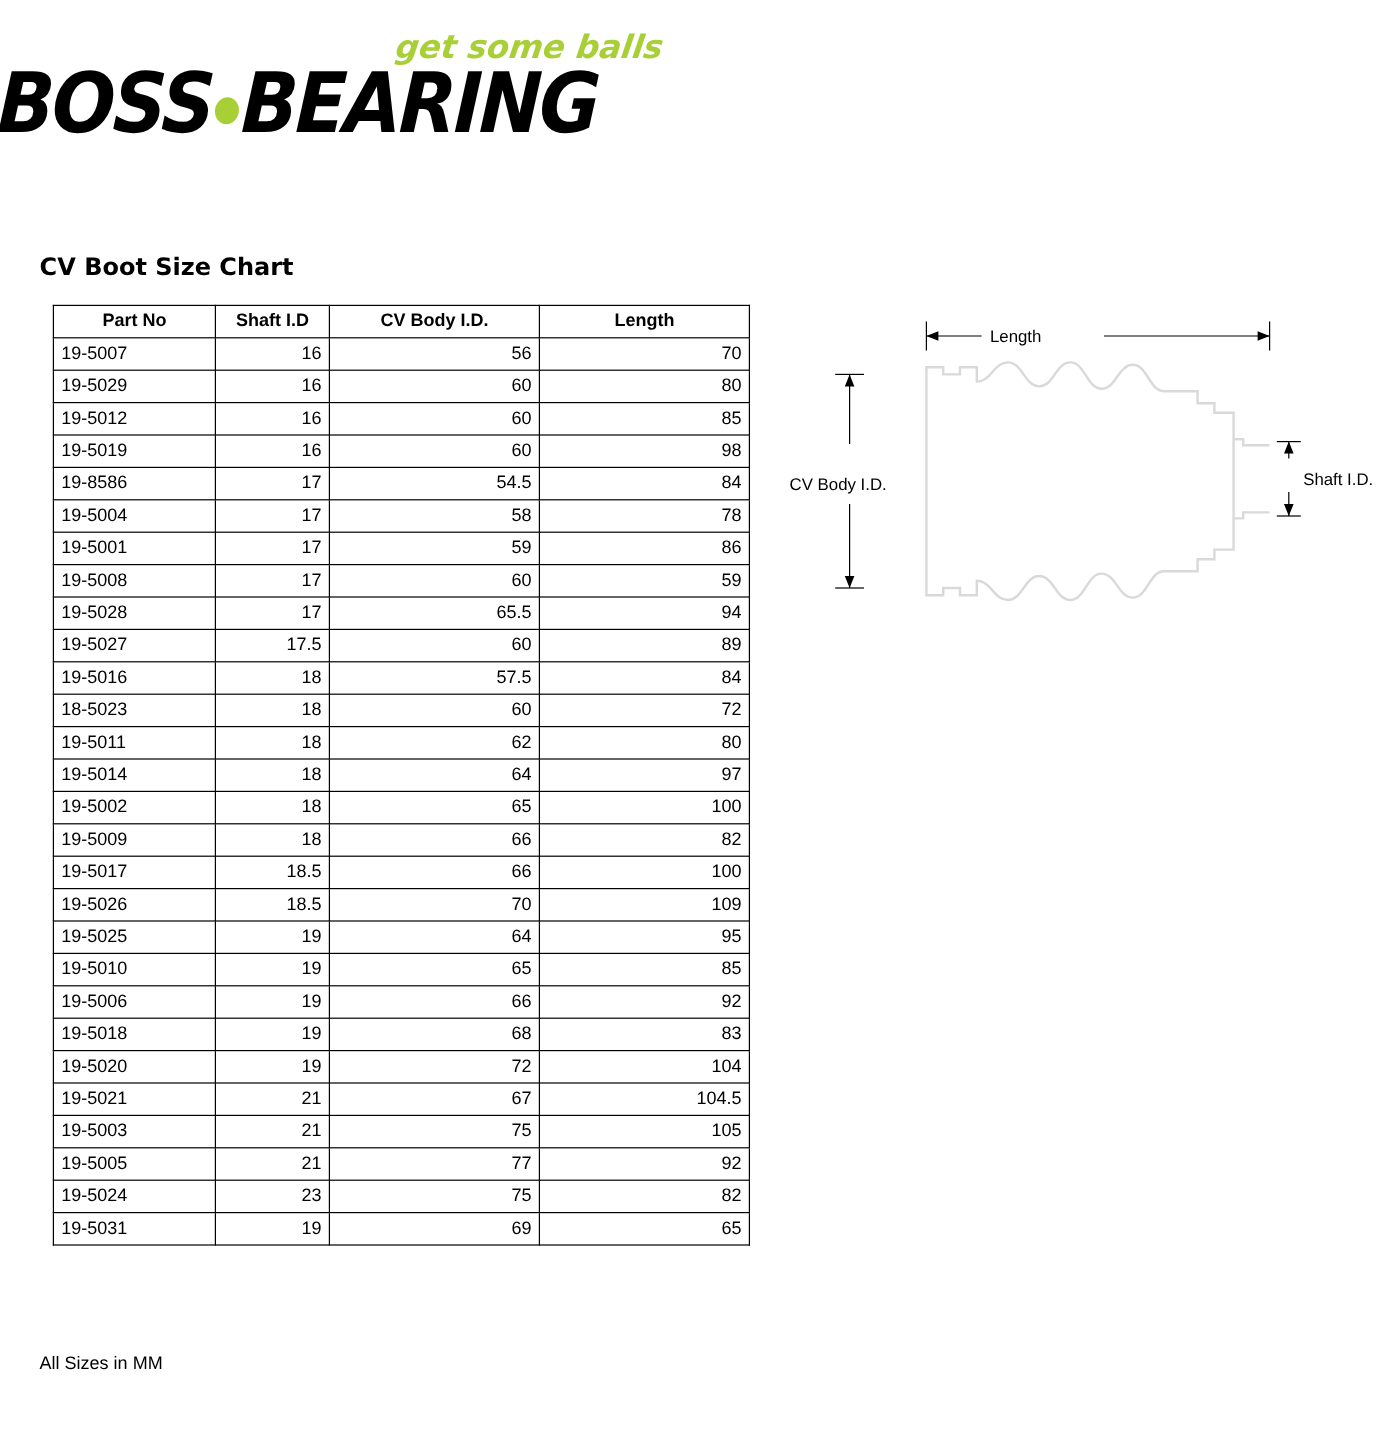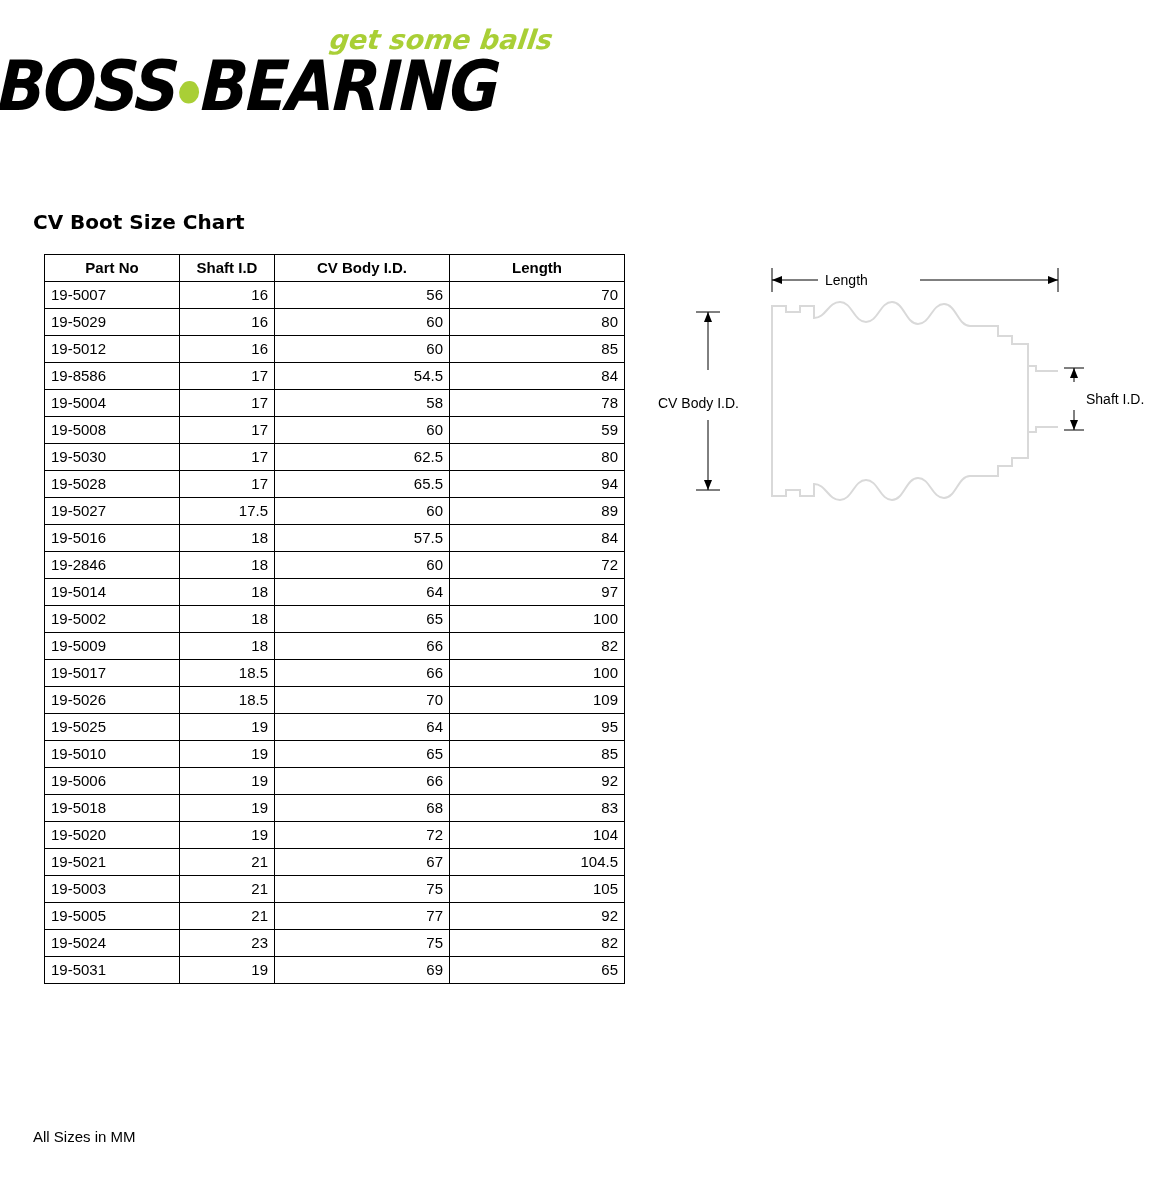--- a/index.html
+++ b/index.html
@@ -169,66 +169,78 @@
         <td class="num">60</td>
         <td class="num">80</td>
       </tr>
       <tr>
         <td class="part">19-5012</td>
         <td class="num">16</td>
         <td class="num">60</td>
         <td class="num">85</td>
       </tr>
       <tr>
+        <td class="part">19-5019</td>
+        <td class="num">16</td>
+        <td class="num">60</td>
+        <td class="num">98</td>
+      </tr>
+      <tr>
         <td class="part">19-8586</td>
         <td class="num">17</td>
         <td class="num">54.5</td>
         <td class="num">84</td>
       </tr>
       <tr>
         <td class="part">19-5004</td>
         <td class="num">17</td>
         <td class="num">58</td>
         <td class="num">78</td>
       </tr>
       <tr>
+        <td class="part">19-5001</td>
+        <td class="num">17</td>
+        <td class="num">59</td>
+        <td class="num">86</td>
+      </tr>
+      <tr>
         <td class="part">19-5008</td>
         <td class="num">17</td>
         <td class="num">60</td>
         <td class="num">59</td>
-      </tr>
-      <tr>
-        <td class="part">19-5030</td>
-        <td class="num">17</td>
-        <td class="num">62.5</td>
-        <td class="num">80</td>
       </tr>
       <tr>
         <td class="part">19-5028</td>
         <td class="num">17</td>
         <td class="num">65.5</td>
         <td class="num">94</td>
       </tr>
       <tr>
         <td class="part">19-5027</td>
         <td class="num">17.5</td>
         <td class="num">60</td>
         <td class="num">89</td>
       </tr>
       <tr>
         <td class="part">19-5016</td>
         <td class="num">18</td>
         <td class="num">57.5</td>
         <td class="num">84</td>
       </tr>
       <tr>
-        <td class="part">19-2846</td>
+        <td class="part">18-5023</td>
         <td class="num">18</td>
         <td class="num">60</td>
         <td class="num">72</td>
+      </tr>
+      <tr>
+        <td class="part">19-5011</td>
+        <td class="num">18</td>
+        <td class="num">62</td>
+        <td class="num">80</td>
       </tr>
       <tr>
         <td class="part">19-5014</td>
         <td class="num">18</td>
         <td class="num">64</td>
         <td class="num">97</td>
       </tr>
       <tr>
         <td class="part">19-5002</td>
         <td class="num">18</td>

